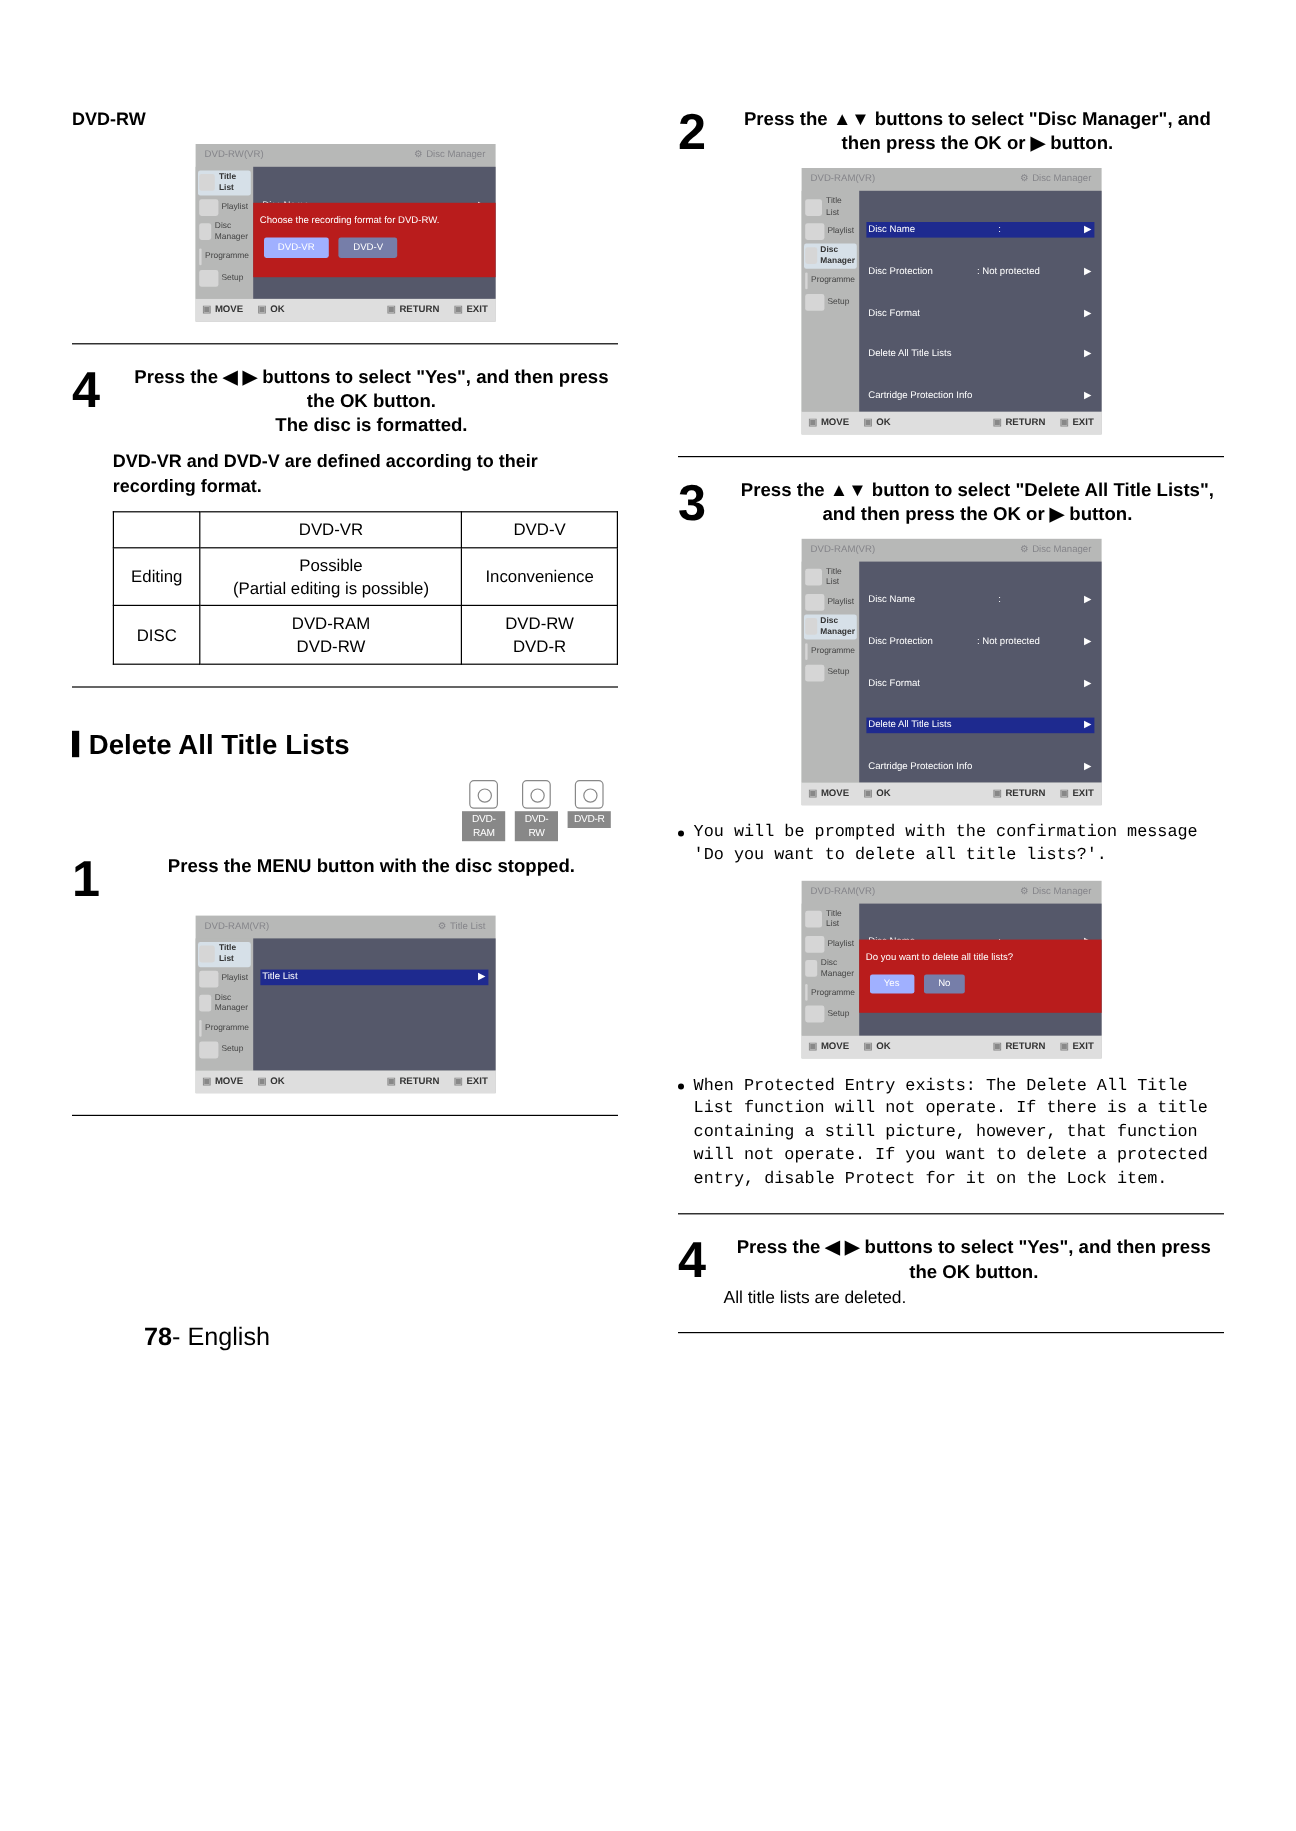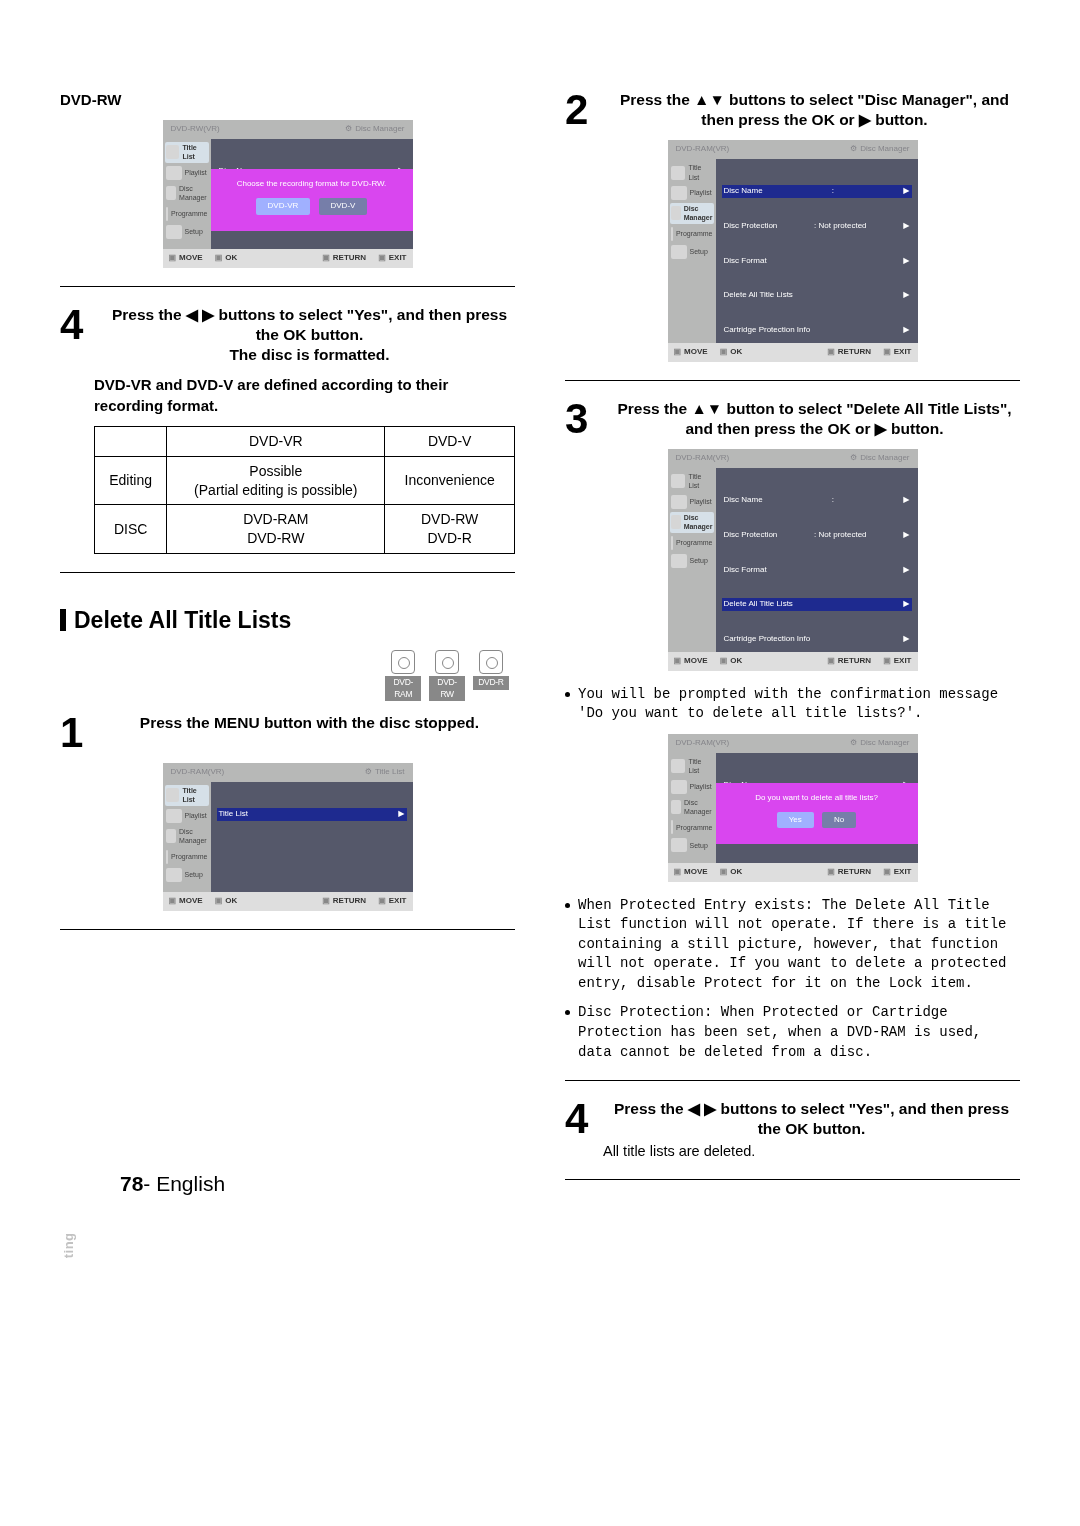--- a/index.html
+++ b/index.html
@@ -35,21 +35,21 @@
   .nav-item { display:flex; align-items:center; gap:3px; color:#444; padding:1px 1px; }
   .nav-item .ico { width:16px; height:14px; background:#d6d6d6; border-radius:2px; display:inline-block; }
   .nav-item.sel { background:#d6e0e8; color:#333; font-weight:bold; border-radius:2px; }
   .shot-menu { flex:1; background:#55586a; padding:6px 6px; display:flex; flex-direction:column; gap:2px; position:relative; }
   .menu-row { display:flex; justify-content:space-between; align-items:center; font-size:8px; padding:1px 2px;margin-top:20px; }
   .menu-row.sel { background:#1e2a8f; }
   .menu-row span.arrow { font-size:8px; }
   .shot-foot { background:#dedede; color:#333; font-size:8px; padding:4px 6px; display:flex; gap:12px; font-weight:bold; }
   .shot-foot .fi::before { content:"\25A3"; margin-right:3px; color:#888; }
 
-  .prompt-overlay { position:absolute; top:30px; left:0; right:0; background:#d946ef; padding:10px 6px 16px; text-align:center; }
+  .prompt-overlay { position:absolute; top:30px; left:0; right:0; background:#b91c1c; padding:10px 6px 16px; }
   .prompt-overlay .q { font-size:8px; margin-bottom:8px; }
   .mini-btn { display:inline-block; background:#767ea9; color:#fff; padding:3px 12px; font-size:8px; border-radius:2px; margin:0 3px; }
   .mini-btn.sel { background:#a0b0ff; }
 
   .step-wrap { display:flex; gap:10px; margin-bottom:4px; }
   .step-num { font-size: 42px; font-weight:bold; line-height: 0.95; width:34px; }
   .step-text { flex:1; font-weight:bold; font-size:15.5px; line-height:1.3;text-align:center; }
   .step-sub { font-weight:normal; font-size:14.5px; margin-top:2px; }
 
   .sub-bold { font-weight:bold; font-size:15px; margin:10px 0 10px 34px; }
@@ -424,24 +424,20 @@
         <span class="fi" style="margin-left:auto">RETURN</span>
         <span class="fi">EXIT</span>
       </div>
     </div>
 
     <div class="bullet-block" style="margin-top:14px">
       <div class="bullet-row">
         <div class="bdot"></div>
         <div>When Protected Entry exists: The Delete All Title List function will not operate. If there is a title containing a still picture, however, that function will not operate. If you want to delete a protected entry, disable Protect for it on the Lock item.</div>
       </div>
-      <div class="bullet-row">
-        <div class="bdot"></div>
-        <div>Disc Protection: When Protected or Cartridge Protection has been set, when a DVD-RAM is used, data cannot be deleted from a disc.</div>
-      </div>
     </div>
 
     <hr class="sep">
 
     <div class="step-wrap">
       <div class="step-num">4</div>
       <div>
         <div class="step-text">Press the ◀ ▶ buttons to select "Yes", and then press the OK button.</div>
         <div class="step-sub">All title lists are deleted.</div>
       </div>

